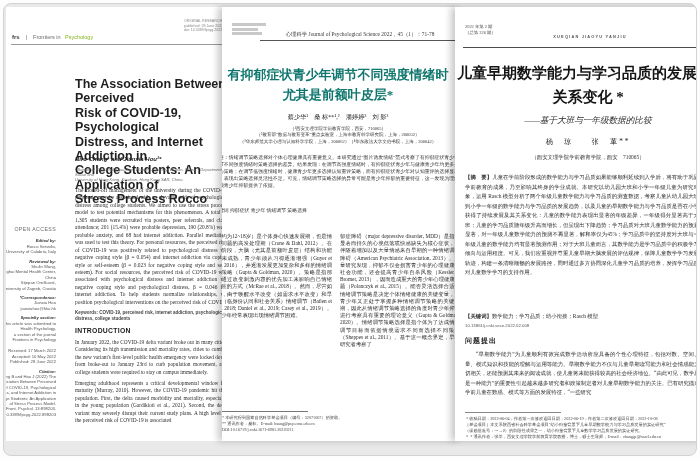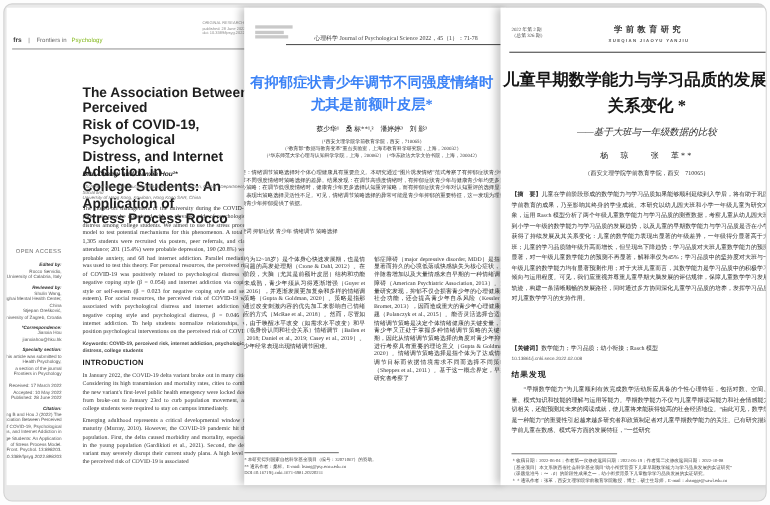--- a/index.html
+++ b/index.html
@@ -17,21 +17,21 @@
   #pg-left { left:2px; width:220px; z-index:1; }
   .fr-logo { font-weight:bold; font-size:6px; color:#3a3a3a; }
   .fr-brand { font-size:5.5px; color:#6a6a6a; }
   .fr-green { color:#84b81e; }
   .fr-title { font-size:12.5px; line-height:14.4px; font-weight:bold; color:#1f1f1f; }
   .fr-side { text-align:right; font-size:4.2px; line-height:5.4px; color:#555; }
   .fr-side .lbl { font-weight:bold; font-style:italic; color:#333; }
   .fr-side .blk { margin-bottom:4px; }
   
   #pg-mid { left:218px; width:238px; z-index:2; box-shadow:-4px 0 7px rgba(0,0,0,0.22); }
-  .md-title { font-size:13px; line-height:16px; font-weight:bold; color:#3b82f6; text-align:center; }
+  .md-title { font-size:13px; line-height:16px; font-weight:bold; color:#0f766e; text-align:center; }
   .col { font-size:5.3px; line-height:7.2px; color:#2b2b2b; }
   
   #pg-right { left:451px; width:249px; z-index:3; box-shadow:-4px 0 7px rgba(0,0,0,0.22); }
   .rt-title { font-size:15px; line-height:20px; font-weight:bold; color:#151515; text-align:center; font-family:"Liberation Serif", serif; }
   .tiny { font-size:4.2px; line-height:6px; color:#444; }
 </style>
 </head>
 <body>
 
 <div id="stage">
@@ -152,41 +152,40 @@
         <div>** 通讯作者：桑标。E-mail: bsang@psy.ecnu.edu.cn</div>
         <div>DOI:10.16719/j.cnki.1671-6981.20220211</div>
       </div>
     </div>
 
     <div class="pg" id="pg-right">
       <div class="abs ser" style="left:10px; top:17px; font-size:4.4px; line-height:5.8px; color:#4a4a4a;">
         <div>2022 年第 2 期</div>
         <div>（总第 326 期）</div>
       </div>
-      <div class="abs ser" style="left:60px; top:15px; width:150px; text-align:center; font-size:7.6px; font-weight:bold; letter-spacing:3px; color:#3c3c3c;">学前教育研究</div>
       <div class="abs" style="left:60px; top:27px; width:150px; text-align:center; font-size:3.9px; letter-spacing:1.2px; color:#555; font-weight:bold;">XUEQIAN JIAOYU YANJIU</div>
       <div class="hr" style="left:8px; top:40px; width:236px; background:#4a4a4a;"></div>
 
       <div class="abs rt-title" style="left:2px; top:56px; width:262px; white-space:nowrap;">儿童早期数学能力与学习品质的发展趋势及</div>
       <div class="abs rt-title" style="left:2px; top:80px; width:262px;">关系变化 *</div>
       <div class="abs ser" style="left:2px; top:108px; width:262px; text-align:center; font-size:8.6px; font-style:italic; color:#2c2c2c;">——基于大班与一年级数据的比较</div>
 
       <div class="abs ser" style="left:2px; top:130px; width:262px; text-align:center; font-size:7.2px; letter-spacing:2px; color:#222;">杨　琼　　张　革**</div>
       <div class="abs ser" style="left:2px; top:147px; width:262px; text-align:center; font-size:5.4px; color:#333;">（西安文理学院学前教育学院，西安　710065）</div>
 
       <div class="abs ser jus" style="left:10px; top:166px; width:234px; height:136px; font-size:5.4px; line-height:9.55px; color:#2c2c2c;">
         <span style="font-weight:bold;">【摘　要】</span><span>儿童在学前阶段形成的数学能力与学习品质如果能够顺利延续到入学后，将有助于巩固学前教育的成果，乃至影响其终身的学业成就。本研究以幼儿园大班和小学一年级儿童为研究对象，运用 Rasch 模型分析了两个年级儿童数学能力与学习品质的测查数据，考察儿童从幼儿园大班到小学一年级的数学能力与学习品质的发展趋势，以及儿童的早期数学能力与学习品质是否在小学获得了持续发展及其关系变化：儿童的数学能力表现出显著的年级差异，一年级得分显著高于大班；儿童的学习品质随年级升高而增长，但呈现出下降趋势；学习品质对大班儿童数学能力的预测显著，对一年级儿童数学能力的预测不再显著，解释率仅为45%；学习品质中的坚持度对大班与一年级儿童的数学能力均有显著预测作用；对于大班儿童而言，其数学能力是学习品质中的积极学习倾向与运用程度。可见，我们应重视并尊重儿童早期大脑发展的评估规律，保障儿童数学学习发展轨迹，构建一条清晰顺畅的发展路径，同时通过多方协同深化儿童学习品质的培养，发挥学习品质对儿童数学学习的支持作用。</span>
       </div>
 
       <div class="abs ser" style="left:10px; top:306px; width:234px; font-size:5.4px; color:#2c2c2c; white-space:nowrap; overflow:hidden;">
         <span style="font-weight:bold;">【关键词】</span><span>数学能力；学习品质；幼小衔接；Rasch 模型</span>
       </div>
       <div class="abs" style="left:10px; top:316px; font-size:4.3px; color:#555;">10.13861/j.cnki.sece.2022.02.008</div>
 
-      <div class="abs ser" style="left:10px; top:329px; font-size:7px; font-weight:bold; color:#1c1c1c; letter-spacing:1px;">结果发现</div>
+      <div class="abs ser" style="left:10px; top:329px; font-size:7px; font-weight:bold; color:#1c1c1c; letter-spacing:1px;">问题提出</div>
 
       <div class="abs ser jus" style="left:10px; top:343px; width:240px; height:58px; font-size:5.4px; line-height:9.55px; color:#2c2c2c; text-indent:11px;">“早期数学能力”为儿童顺利有效完成数学活动所应具备的个性心理特征，包括对数、空间、测量、模式知识和技能的理解与运用等能力。早期数学能力不仅与儿童早期读写能力和社会情感能力密切相关，还能预测其未来的阅读成就，使儿童将来能获得较高的社会经济地位。“由此可见，数学思维是一种能力”的重要性引起越来越多研究者和政策制定者对儿童早期数学能力的关注。已有研究描述了学前儿童在数感、模式等方面的发展特征，“一些研究</div>
 
       <div class="hr" style="left:10px; top:405px; width:96px; background:#888;"></div>
       <div class="abs ser tiny" style="left:10px; top:409px; width:240px;">
         <div>＊收稿日期：2022-06-04；作者第一次修改返回日期：2022-06-19；作者第二次修改返回日期：2022-10-08</div>
         <div>［基金项目］本文系陕西省社会科学基金项目“幼小衔接背景下儿童早期数学能力与学习品质发展的实证研究”</div>
         <div>（课题批准号：〜→♯）的阶段性成果之一，幼小衔接背景下儿童数学学习品质发展的实证研究。</div>
         <div>＊＊通讯作者：张革，西安文理学院学前教育学院教授，博士，硕士生导师，E-mail：zhangge@xawl.edu.cn</div>
       </div>

